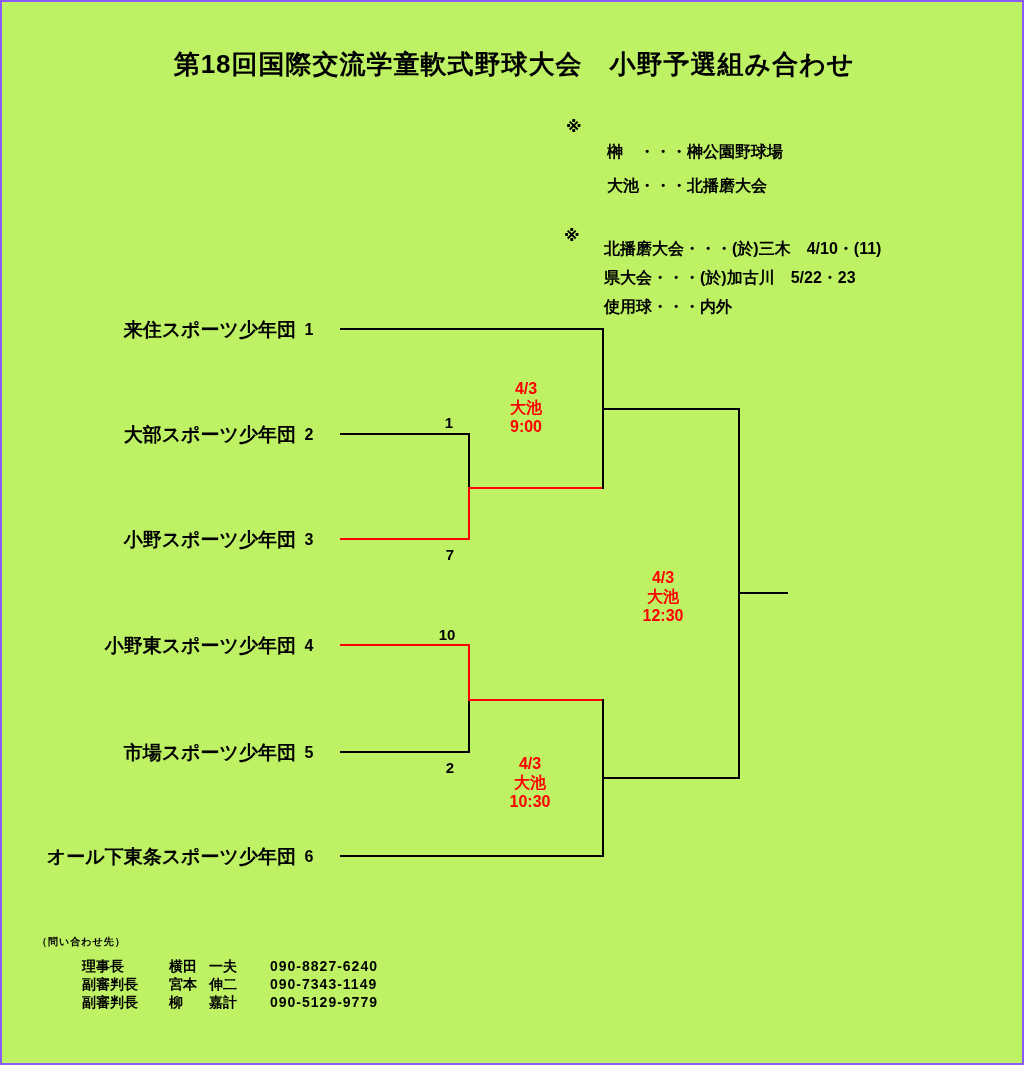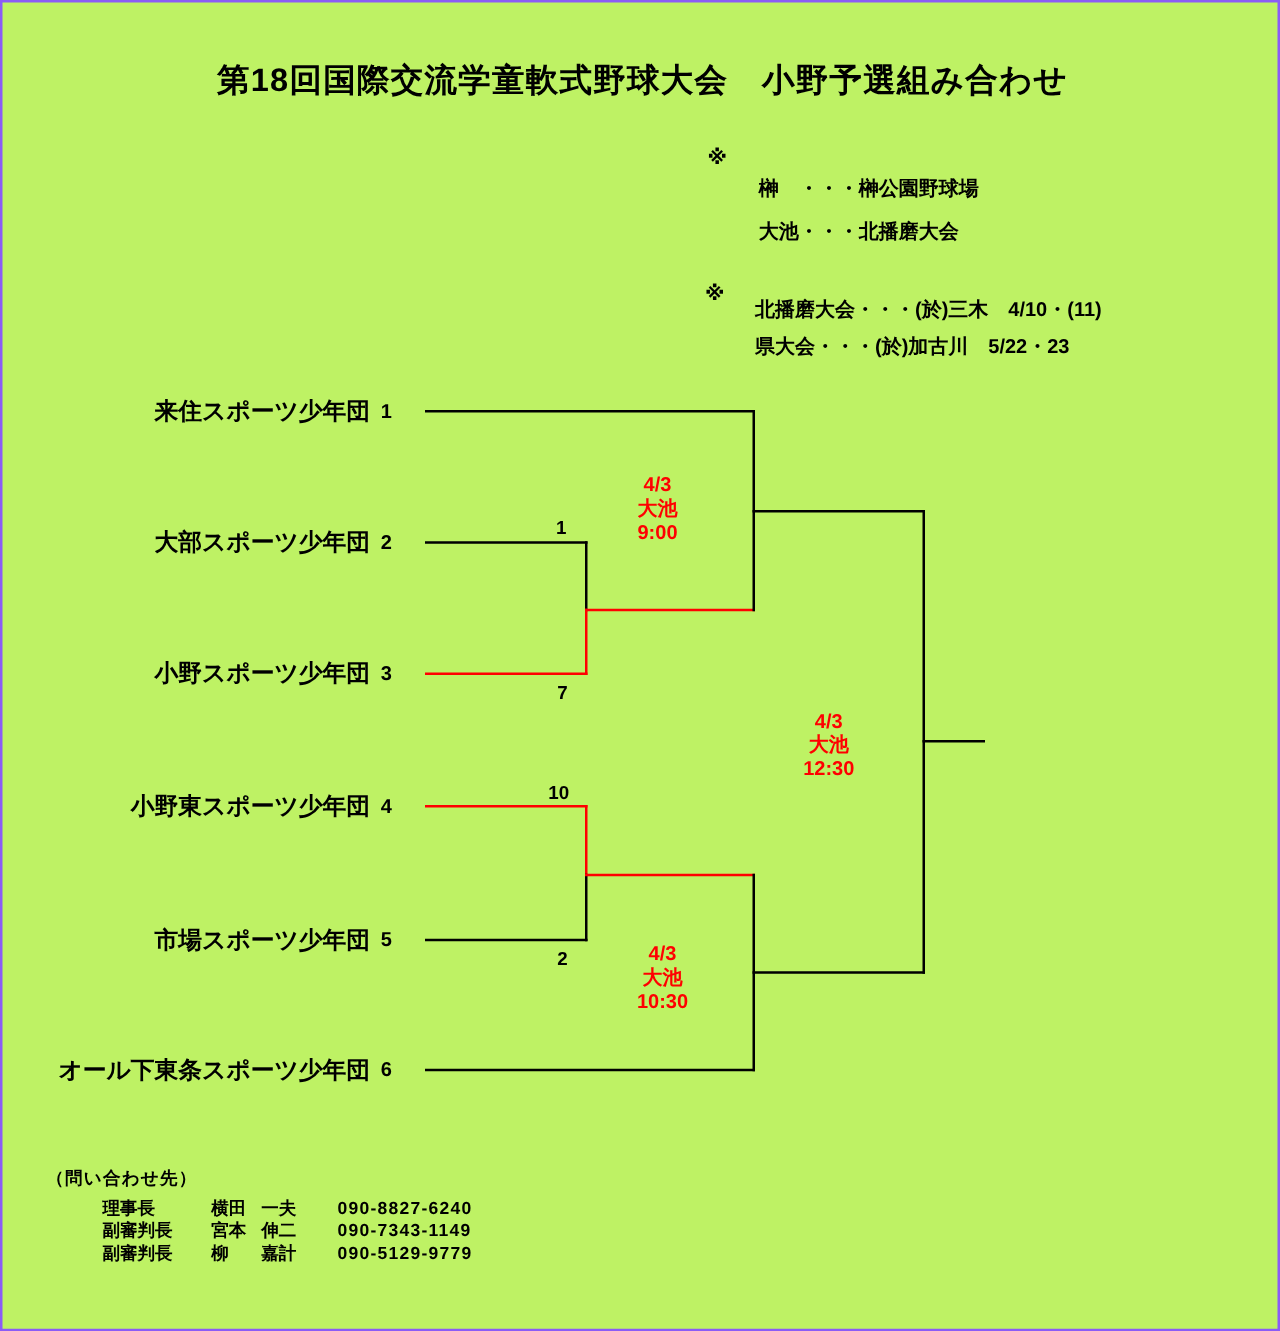--- a/index.html
+++ b/index.html
@@ -28,21 +28,21 @@
   .k{background:#000000;}
   .r{background:#ff0000;}
   .hline{height:2px;}
   .vline{width:2px;}
   .score{
     width:40px;text-align:center;font-size:15px;line-height:18px;height:18px;
   }
   .match-label{
     width:90px;text-align:center;color:#ff0000;font-size:16px;line-height:19px;
   }
-  .contact-heading{font-size:14px;line-height:18px;letter-spacing:1px;}
+  .contact-heading{font-size:10px;line-height:18px;letter-spacing:1px;}
   .contact-rows{font-size:14px;}
   .contact-row{display:flex;height:18px;line-height:18px;align-items:center;}
   .contact-row .role{width:87px;}
   .contact-row .surname{width:40px;}
   .contact-row .given{width:61px;}
   .contact-row .phone{letter-spacing:1px;}
 </style>
 </head>
 <body>
 
@@ -53,20 +53,21 @@
   <div class="abs note-marker" style="left:564px;top:116px;">※</div>
   <div class="abs note-lines n1" style="left:605px;top:109px;">
     <div>榊　・・・榊公園野球場</div>
     <div>大池・・・北播磨大会</div>
   </div>
 
   <div class="abs note-marker" style="left:562px;top:225px;">※</div>
   <div class="abs note-lines n2" style="left:602px;top:208px;">
     <div>北播磨大会・・・(於)三木　4/10・(11)</div>
     <div>県大会・・・(於)加古川　5/22・23</div>
+    <div>使用球・・・内外</div>
   </div>
 
   <div class="abs team" style="left:30px;top:317px;width:290px;">
     <span>来住スポーツ少年団</span>
       <span class="seed">1</span>
   </div>
   <div class="abs team" style="left:30px;top:422px;width:290px;">
     <span>大部スポーツ少年団</span>
       <span class="seed">2</span>
   </div>

